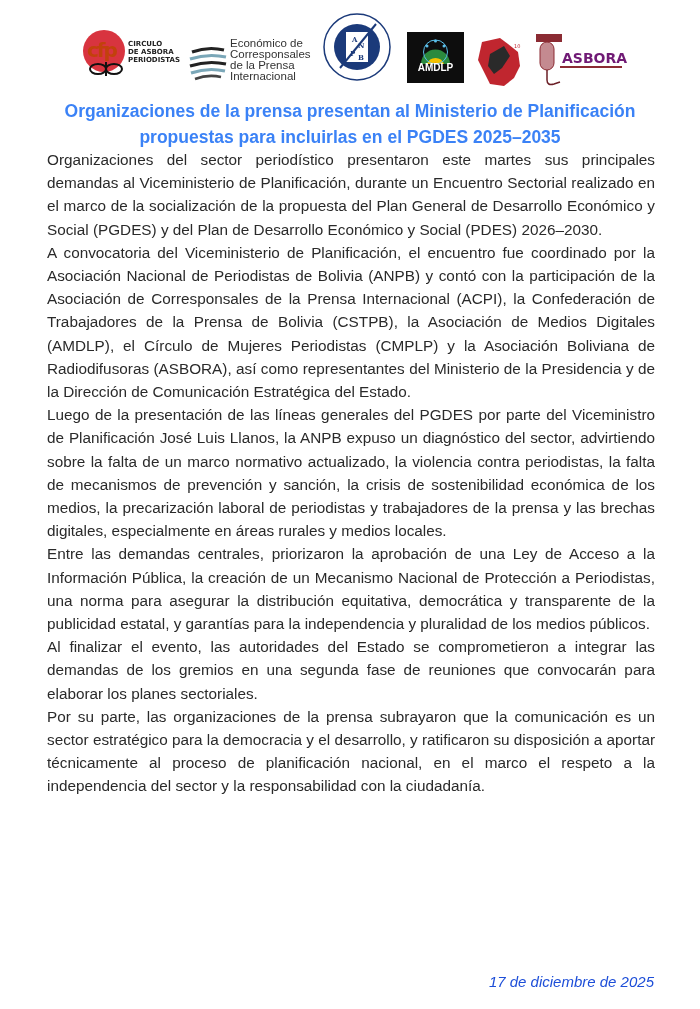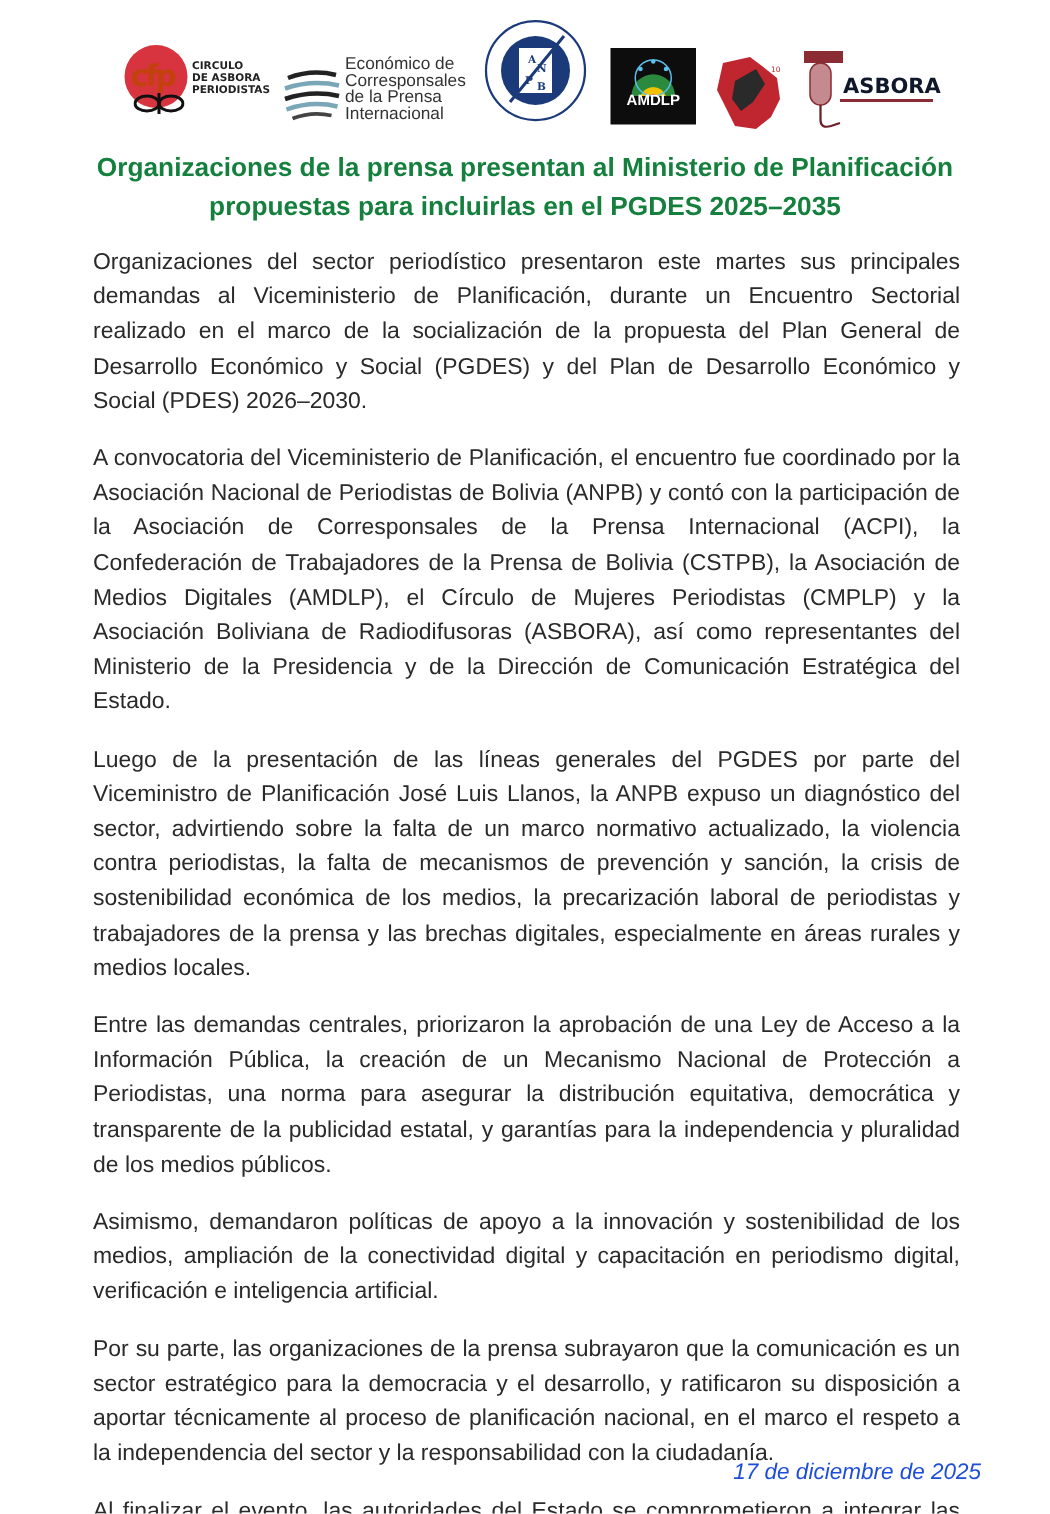--- a/index.html
+++ b/index.html
@@ -18,26 +18,26 @@
   .acpi .txt { position: absolute; left: 42px; top: 14px; font-size: 11.5px; line-height: 11px; color: #333; }
   
   .anpb { left: 322px; top: 2px; width: 70px; height: 70px; }
   
   .amdlp { left: 407px; top: 22px; width: 57px; height: 51px; background: #0d0d0d; }
   .amdlp .txt { position: absolute; bottom: 10px; width: 100%; text-align: center; color: #fff; font-weight: bold; font-size: 10px; }
   
   .bol { left: 474px; top: 24px; width: 52px; height: 56px; }
   
   .asbora { left: 534px; top: 20px; width: 90px; height: 60px; }
-  .asbora .txt { position: absolute; left: 28px; top: 20px; color: #0f172a; font-weight: bold; font-size: 14px; letter-spacing: 0px; font-family: "DejaVu Sans", sans-serif; }
+  .asbora .txt { position: absolute; left: 28px; top: 20px; color: #701a75; font-weight: bold; font-size: 14px; letter-spacing: 0px; font-family: "DejaVu Sans", sans-serif; }
   .asbora .bar { position: absolute; left: 26px; top: 36px; width: 62px; height: 2px; background: #8b2b33; }
 
-  .title { position: absolute; top: 98px; left: 40px; width: 620px; text-align: center; font-weight: bold; font-size: 17.5px; line-height: 26px; color: #15803d; }
+  .title { position: absolute; top: 98px; left: 40px; width: 620px; text-align: center; font-weight: bold; font-size: 17.5px; line-height: 26px; color: #3b82f6; }
   .body { position: absolute; top: 148px; left: 47px; width: 608px; font-size: 15.3px; line-height: 23.2px; color: #2a2a2a; }
-  .body p { margin: 15px; text-align: justify; }
+  .body p { margin: 0; text-align: justify; }
   .date { position: absolute; top: 973px; right: 46px; font-style: italic; font-size: 15px; color: #1d4ed8; }
 </style>
 </head>
 <body>
 
 <div class="logos">
   <div class="logo cmp">
     <div class="disc"></div>
     <div class="glyph">cfp</div>
     <svg class="loops" viewBox="0 0 34 14">
@@ -109,18 +109,17 @@
   </div>
 </div>
 
 <div class="title">Organizaciones de la prensa presentan al Ministerio de Planificación propuestas para incluirlas en el PGDES 2025–2035</div>
 
 <div class="body">
   <p>Organizaciones del sector periodístico presentaron este martes sus principales demandas al Viceministerio de Planificación, durante un Encuentro Sectorial realizado en el marco de la socialización de la propuesta del Plan General de Desarrollo Económico y Social (PGDES) y del Plan de Desarrollo Económico y Social (PDES) 2026–2030.</p>
   <p>A convocatoria del Viceministerio de Planificación, el encuentro fue coordinado por la Asociación Nacional de Periodistas de Bolivia (ANPB) y contó con la participación de la Asociación de Corresponsales de la Prensa Internacional (ACPI), la Confederación de Trabajadores de la Prensa de Bolivia (CSTPB), la Asociación de Medios Digitales (AMDLP), el Círculo de Mujeres Periodistas (CMPLP) y la Asociación Boliviana de Radiodifusoras (ASBORA), así como representantes del Ministerio de la Presidencia y de la Dirección de Comunicación Estratégica del Estado.</p>
   <p>Luego de la presentación de las líneas generales del PGDES por parte del Viceministro de Planificación José Luis Llanos, la ANPB expuso un diagnóstico del sector, advirtiendo sobre la falta de un marco normativo actualizado, la violencia contra periodistas, la falta de mecanismos de prevención y sanción, la crisis de sostenibilidad económica de los medios, la precarización laboral de periodistas y trabajadores de la prensa y las brechas digitales, especialmente en áreas rurales y medios locales.</p>
   <p>Entre las demandas centrales, priorizaron la aprobación de una Ley de Acceso a la Información Pública, la creación de un Mecanismo Nacional de Protección a Periodistas, una norma para asegurar la distribución equitativa, democrática y transparente de la publicidad estatal, y garantías para la independencia y pluralidad de los medios públicos.</p>
-  <p>Asimismo, demandaron políticas de apoyo a la innovación y sostenibilidad de los medios, ampliación de la conectividad digital y capacitación en periodismo digital, verificación e inteligencia artificial.</p>
+  <p>Al finalizar el evento, las autoridades del Estado se comprometieron a integrar las demandas de los gremios en una segunda fase de reuniones que convocarán para elaborar los planes sectoriales.</p>
   <p>Por su parte, las organizaciones de la prensa subrayaron que la comunicación es un sector estratégico para la democracia y el desarrollo, y ratificaron su disposición a aportar técnicamente al proceso de planificación nacional, en el marco el respeto a la independencia del sector y la responsabilidad con la ciudadanía.</p>
-  <p>Al finalizar el evento, las autoridades del Estado se comprometieron a integrar las demandas de los gremios en una segunda fase de reuniones que convocarán para elaborar los planes sectoriales.</p>
 </div>
 
 <div class="date">17 de diciembre de 2025</div>
 
 </body></html>

